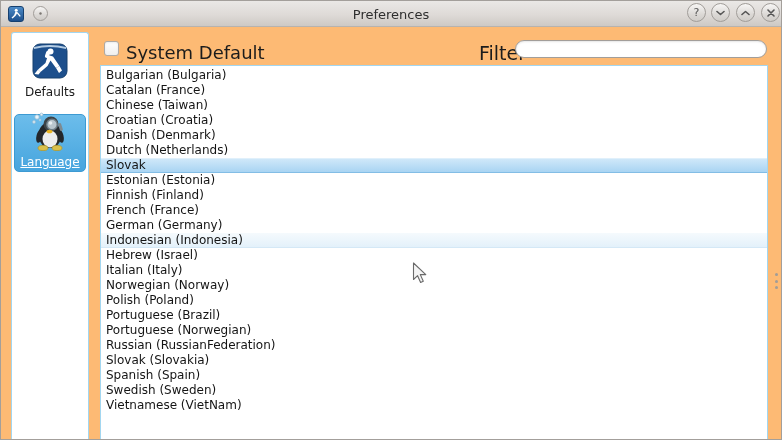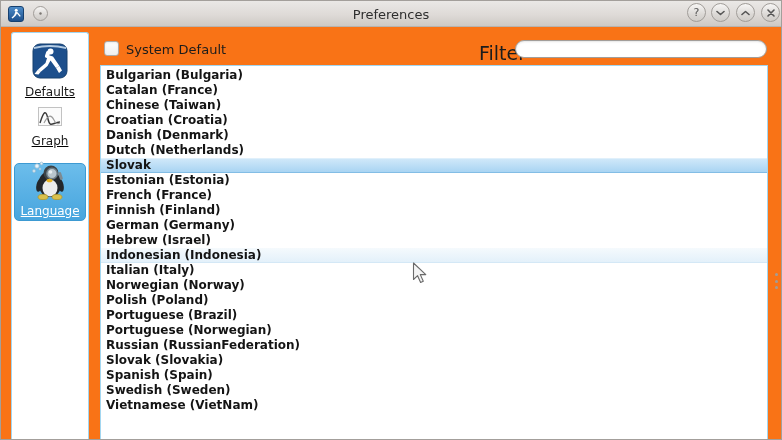--- a/index.html
+++ b/index.html
@@ -1,21 +1,21 @@
 <!DOCTYPE html>
 <html><head>
 <meta charset="utf-8">
 <style>
   * { margin:0; padding:0; box-sizing:border-box; }
   html,body { width:782px; height:440px; overflow:hidden; }
   body { font-family:"DejaVu Sans","Liberation Sans",sans-serif; }
 
   .window {
     position:relative; width:782px; height:440px;
-    background:#f97316; border:1px solid #a39f9b; overflow:hidden;padding-left:9px;
+    background:#fdba74; border:1px solid #a39f9b; overflow:hidden;padding-left:9px;
   }
 
   
   .titlebar {
     position:absolute; left:0; top:0; width:100%; height:26px;
     background:linear-gradient(to bottom,#eae8e6 0%,#dedad7 55%,#cdc9c5 100%);
     border-bottom:1px solid #b7b3af;
   }
   .app-icon {
     position:absolute; left:7px; top:5px; width:16px; height:16px;
@@ -39,39 +39,39 @@
   }
 
   
   .checkbox {
     position:absolute; left:103px; top:40px; width:15px; height:15px;
     background:linear-gradient(to bottom,#ffffff,#f0efee);
     border:1px solid #aeaaa6; border-radius:3px;
     box-shadow:inset 0 1px 2px rgba(0,0,0,.08);
   }
   .cb-label {
-    position:absolute; left:125px; top:41px; font-size:13px; color:#1c1c1c;
+    position:absolute; left:125px; top:41px; font-size:18px; color:#1c1c1c;
   }
   .filter-label {
     position:absolute; left:478px; top:41px; font-size:19px; color:#1c1c1c;
   }
   .filter-input {
     position:absolute; left:514px; top:39px; width:252px; height:18px;
     border:1px solid #a29e9a; border-radius:9px; background:#ffffff;
     font-family:"DejaVu Sans","Liberation Sans",sans-serif; font-size:12px;
     padding:0 8px; outline:none;
     box-shadow:inset 0 1px 2px rgba(0,0,0,.10);
   }
 
   
   .sidebar {
     position:absolute; left:10px; top:31px; width:78px; height:409px;
     background:#ffffff; border:1px solid #a2d6f0;
     border-radius:3px 3px 0 0; border-bottom:none;
-    display:flex; flex-direction:column; align-items:center;text-decoration:underline;
+    display:flex; flex-direction:column; align-items:center;
   }
   .side-item { display:flex; flex-direction:column; align-items:center; cursor:default; }
   .side-item .lbl { font-size:12px; color:#1a1a1a; margin-top:2px; }
   .si-defaults { margin-top:10px; }
   .si-units { margin-top:11px; }
   .si-units .lbl { margin-top:8px; }
   .si-graph { margin-top:8px; }
   .si-graph .lbl { margin-top:4px; }
   .si-language {
     margin-top:15px; width:72px; height:58px; border-radius:5px;
@@ -79,21 +79,21 @@
     border:1px solid #3d9ad2;
     display:flex; flex-direction:column; align-items:center; justify-content:flex-end;
     padding-bottom:2px;
   }
   .si-language .lbl { color:#ffffff; text-decoration:underline; margin-top:0; }
 
   
   .list-panel {
     position:absolute; left:99px; top:64px; width:668px; height:376px;
     background:#ffffff; border:1px solid #a2d6f0; border-bottom:none;
-    padding-top:2px; overflow:hidden;font-weight:bold;
+    padding-top:2px; overflow:hidden;
   }
   .row {
     height:15px; line-height:15px; font-size:12px; color:#141414;
     padding-left:5px; white-space:nowrap; cursor:default;
   }
   .row.selected {
     background:linear-gradient(to bottom,#d2e9fa 0%,#a6d3f2 100%);
     box-shadow:inset 0 1px 0 #e0f0fb, inset 0 -1px 0 #83bde5;
   }
   .row.hovered {
@@ -162,30 +162,20 @@
           <rect x="13.5" y="8" width="4" height="7" rx="1.5" fill="#fff" transform="rotate(18 15.5 11.5)"></rect>
           <path d="M16 12 L13.5 20 L6 26.5 L8.5 29 L15.5 23 L18.5 17.5 L24 25 L27.5 23 L21 13.5 Z" fill="#fff"></path>
           <path d="M6 26.5 L2.5 31 L6.5 31.5 L8.5 29 Z" fill="#fff"></path>
           <path d="M24 25 L27 30 L30 27.5 L27.5 23 Z" fill="#fff"></path>
         </svg>
       </span>
       <span class="lbl">Defaults</span>
     </div>
 
 
-    <div class="side-item si-graph">
-      <span>
-        <svg width="24" height="19" viewBox="0 0 24 19">
-          <rect x="0.5" y="0.5" width="23" height="18" fill="#fbfbfb" stroke="#c2c2c2" stroke-width="1"></rect>
-          <path d="M2 16 C6 3, 8 3, 10 12 S14 16, 22 15" fill="none" stroke="#3a3a3a" stroke-width="1.4"></path>
-          <path d="M6 16 C10 8, 13 7, 16 13 S20 16, 22 16" fill="none" stroke="#9a9a9a" stroke-width="1.1"></path>
-        </svg>
-      </span>
-      <span class="lbl">Graph</span>
-    </div>
 
     <div class="side-item si-language">
       <span>
         <svg width="44" height="40" viewBox="0 0 44 40">
           <g fill="#e8f4fb" stroke="#9bbdd2" stroke-width="0.8">
             <circle cx="9" cy="6" r="2.2"></circle>
               <circle cx="13.5" cy="3.5" r="1.4"></circle>
             <circle cx="6" cy="11" r="1.4"></circle>
               <circle cx="12" cy="9" r="1"></circle>
           </g>
@@ -208,25 +198,25 @@
 
   <div class="list-panel">
       <div class="row">Bulgarian (Bulgaria)</div>
       <div class="row">Catalan (France)</div>
       <div class="row">Chinese (Taiwan)</div>
       <div class="row">Croatian (Croatia)</div>
       <div class="row">Danish (Denmark)</div>
       <div class="row">Dutch (Netherlands)</div>
       <div class="row selected">Slovak</div>
       <div class="row">Estonian (Estonia)</div>
+      <div class="row">Finnish (Finland)</div>
       <div class="row">French (France)</div>
-      <div class="row">Finnish (Finland)</div>
       <div class="row">German (Germany)</div>
+      <div class="row hovered">Indonesian (Indonesia)</div>
       <div class="row">Hebrew (Israel)</div>
-      <div class="row hovered">Indonesian (Indonesia)</div>
       <div class="row">Italian (Italy)</div>
       <div class="row">Norwegian (Norway)</div>
       <div class="row">Polish (Poland)</div>
       <div class="row">Portuguese (Brazil)</div>
       <div class="row">Portuguese (Norwegian)</div>
       <div class="row">Russian (RussianFederation)</div>
       <div class="row">Slovak (Slovakia)</div>
       <div class="row">Spanish (Spain)</div>
       <div class="row">Swedish (Sweden)</div>
       <div class="row">Vietnamese (VietNam)</div>

